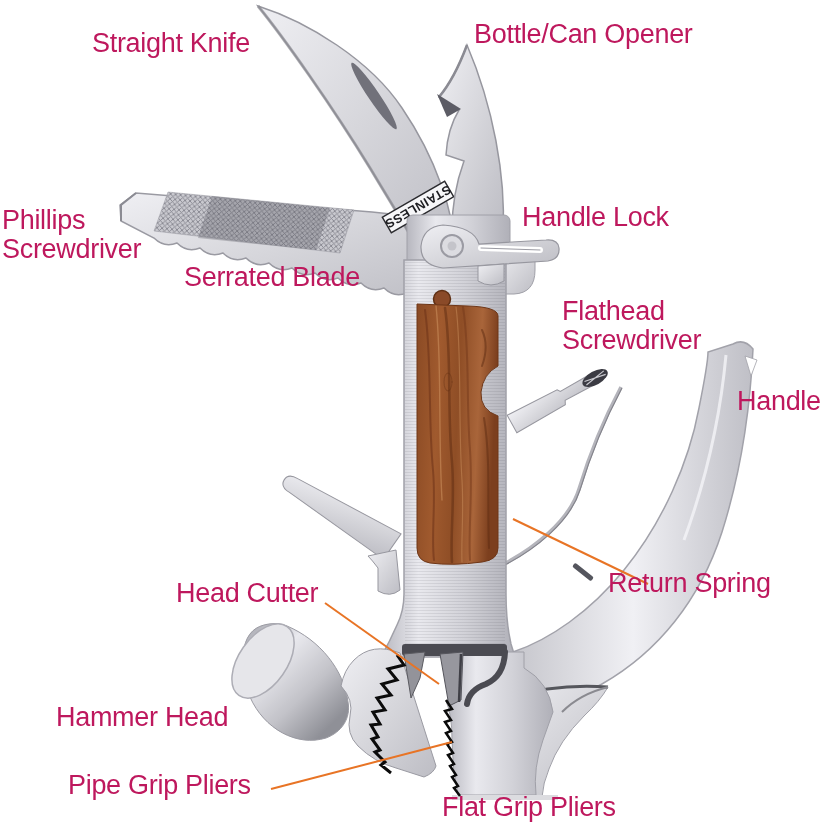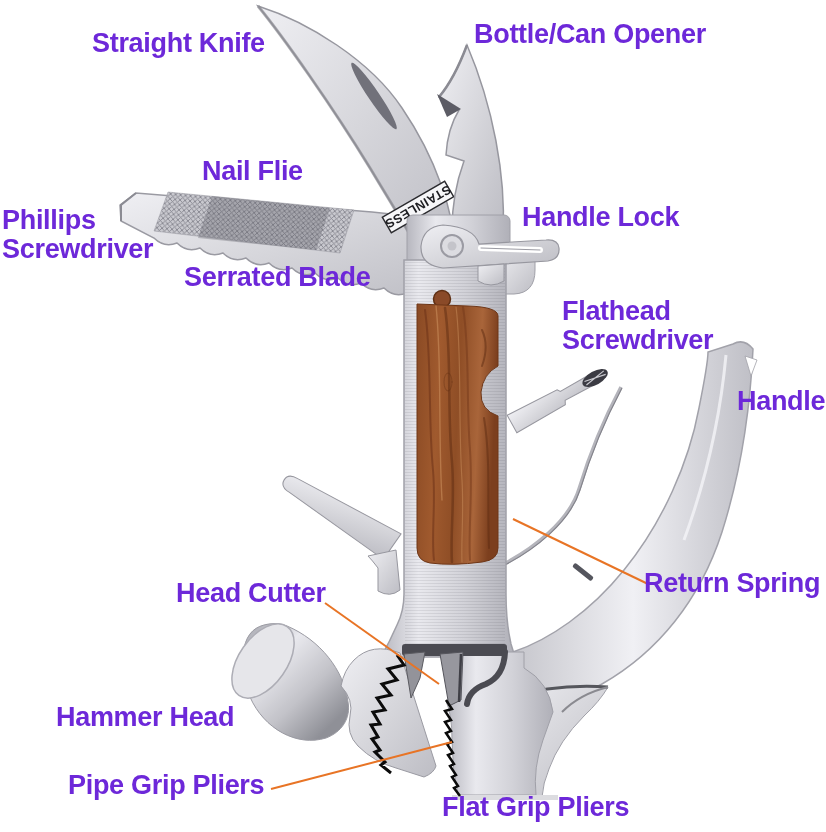--- a/index.html
+++ b/index.html
@@ -1,19 +1,19 @@
 <!DOCTYPE html>
 <html><head>
 <meta charset="utf-8">
 <style>
   html,body{margin:0;padding:0;background:#ffffff;}
   #stage{position:relative;width:826px;height:832px;background:#ffffff;overflow:hidden;
          font-family:"Liberation Sans", sans-serif;}
   #art{position:absolute;left:0;top:0;}
-  .label{position:absolute;color:#6d28d9;font-weight:700;font-size:27px;line-height:1.06;
+  .label{position:absolute;color:#be185d;font-weight:400;font-size:27px;line-height:1.06;
          letter-spacing:-0.3px;white-space:nowrap;}
   .label.wrap{white-space:normal;}
 </style>
 </head>
 <body>
 
 <div id="stage">
 
 <svg id="art" width="826" height="832" viewBox="0 0 826 832">
   <defs>
@@ -170,24 +170,23 @@
 
   <g stroke="#E87425" stroke-width="2">
     <line x1="513" y1="519" x2="648" y2="584"></line>
     <line x1="325" y1="603" x2="439" y2="684"></line>
     <line x1="271" y1="789" x2="452" y2="742"></line>
   </g>
 </svg>
 
   <div class="label" style="left:92px;top:29px">Straight Knife</div>
   <div class="label" style="left:474px;top:20px">Bottle/Can Opener</div>
-  <div class="label" style="left:202px;top:157px">Nail Flie</div>
   <div class="label wrap" style="left:2px;top:206px;width:165px">Phillips Screwdriver</div>
   <div class="label" style="left:184px;top:263px">Serrated Blade</div>
   <div class="label" style="left:522px;top:203px">Handle Lock</div>
   <div class="label wrap" style="left:562px;top:297px;width:175px">Flathead Screwdriver</div>
   <div class="label" style="left:737px;top:387px">Handle</div>
-  <div class="label" style="left:644px;top:569px">Return Spring</div>
+  <div class="label" style="left:608px;top:569px">Return Spring</div>
   <div class="label" style="left:176px;top:579px">Head Cutter</div>
   <div class="label" style="left:56px;top:703px">Hammer Head</div>
   <div class="label" style="left:68px;top:771px">Pipe Grip Pliers</div>
   <div class="label" style="left:442px;top:793px">Flat Grip Pliers</div>
 </div>
 
 </body></html>

